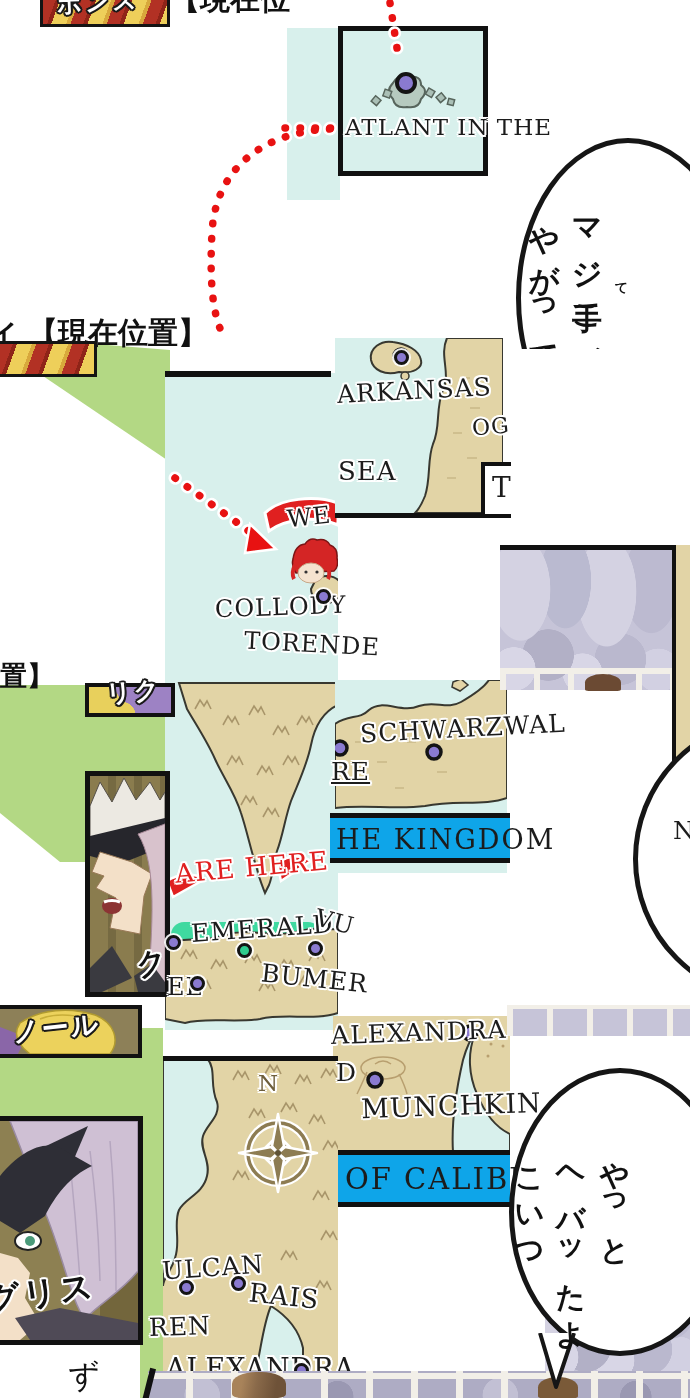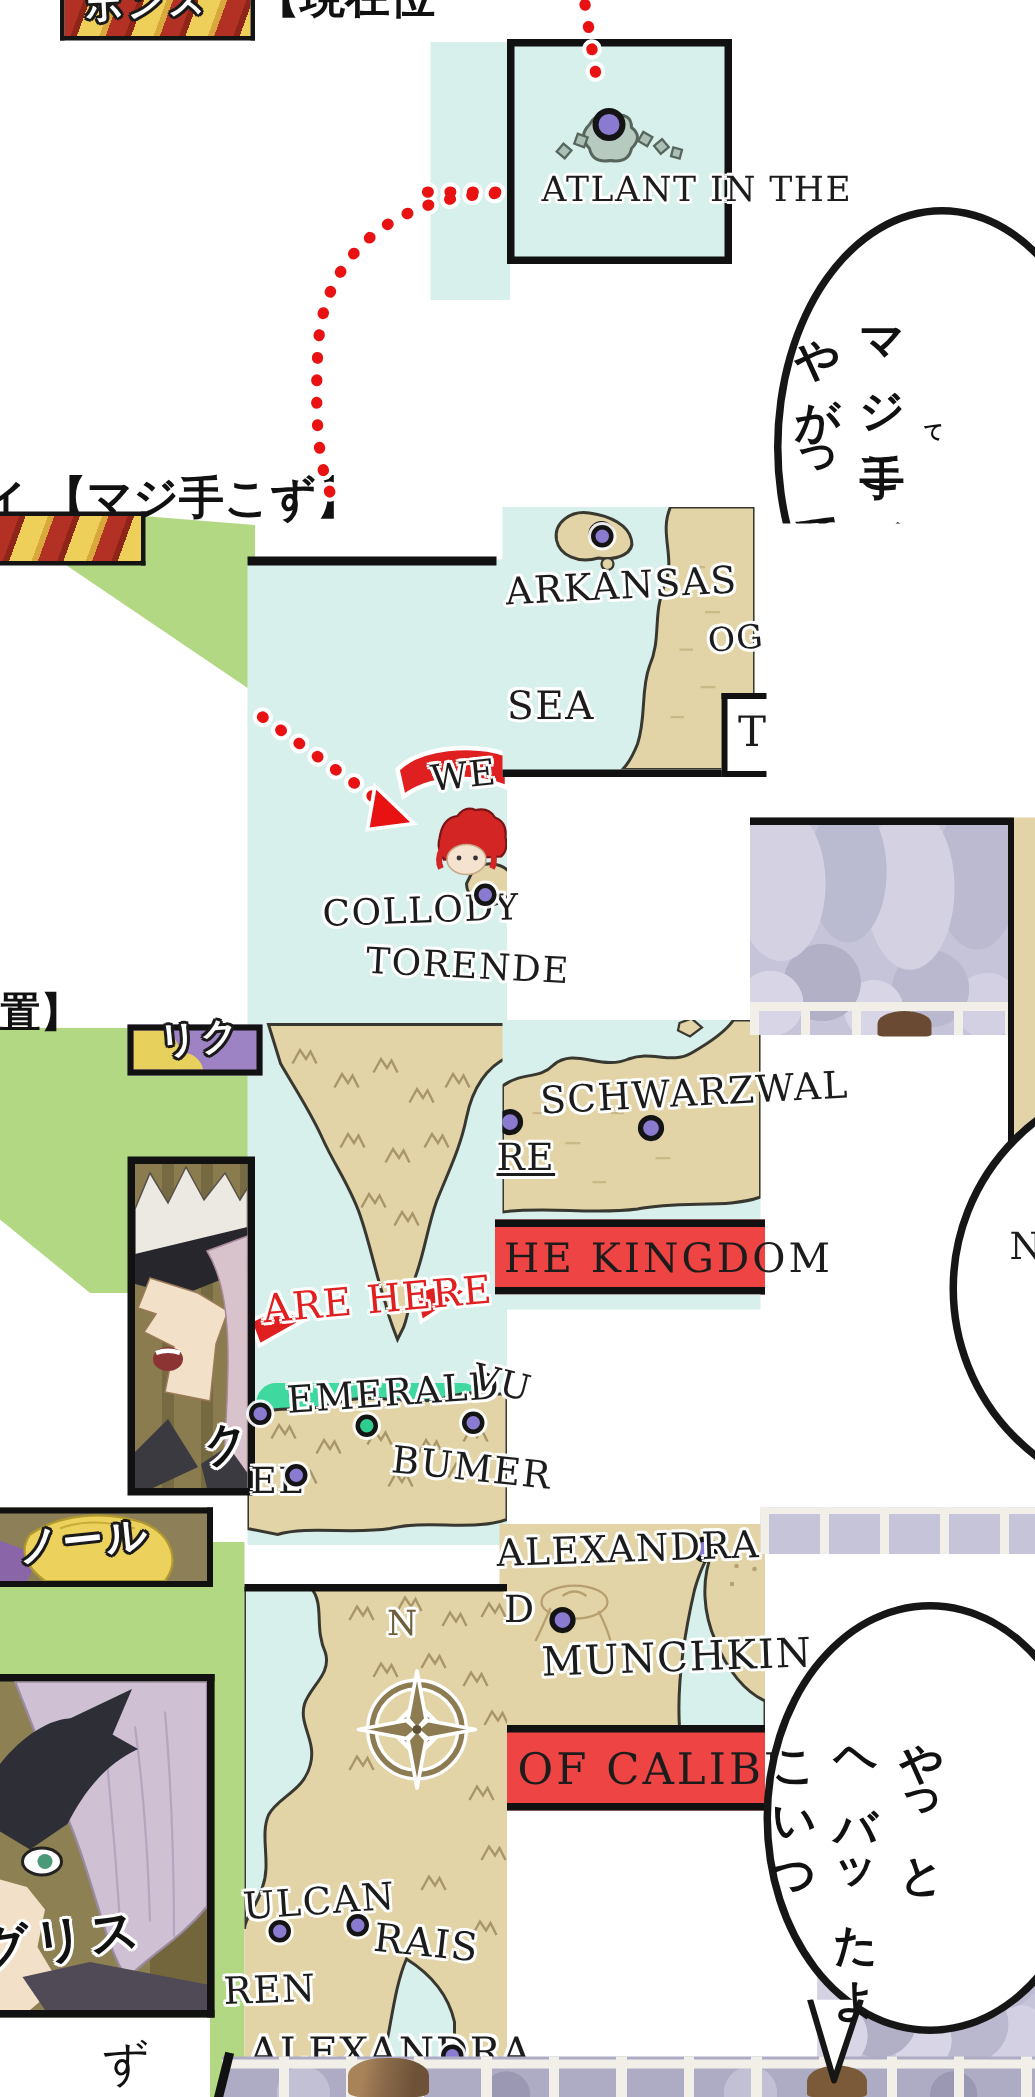--- a/index.html
+++ b/index.html
@@ -22,21 +22,21 @@
     radial-gradient(ellipse 26px 48px at 38% 22%,#babad0 98%,transparent),
     radial-gradient(ellipse 30px 55px at 62% 30%,#d4d2e2 98%,transparent),
     radial-gradient(ellipse 28px 50px at 88% 24%,#bcbad0 98%,transparent),
     radial-gradient(circle 22px at 8% 85%,#d8d6e6 98%,transparent),
     radial-gradient(circle 26px at 28% 75%,#b2b0c6 98%,transparent),
     radial-gradient(circle 20px at 48% 88%,#d8d6e6 98%,transparent),
     radial-gradient(circle 26px at 70% 78%,#bab8ce 98%,transparent),
     radial-gradient(circle 22px at 92% 86%,#d2d0e2 98%,transparent);}
   .banner{background:repeating-linear-gradient(110deg,#b23124 0 12px,#8f2418 12px 16px,#eecf5a 16px 30px,#d8a83c 30px 34px);
           border:3px solid #141414;box-sizing:border-box;}
-  .wbanner{background:#ef4444;border-top:5px solid #111;border-bottom:5px solid #111;box-sizing:border-box;}
+  .wbanner{background:#0ea5e9;border-top:5px solid #111;border-bottom:5px solid #111;box-sizing:border-box;}
   .bubble{position:absolute;background:#fff;border:5px solid #161616;border-radius:50%;box-sizing:border-box;}
 </style>
 </head>
 <body>
 
 <div id="page">
 
   <div class="abs green" style="left:0;top:340px;width:170px;height:140px;clip-path:polygon(95px 4px,170px 10px,170px 122px,40px 34px);"></div>
   <div class="abs green" style="left:0;top:685px;width:168px;height:177px;clip-path:polygon(0 0,168px 0,168px 177px,60px 177px,0 128px);"></div>
   <div class="abs green" style="left:0;top:1058px;width:168px;height:60px;"></div>
@@ -50,21 +50,21 @@
       <g fill="#aabfb6" stroke="#57655c" stroke-width="1.5">
         <rect x="30" y="66" width="7" height="7" transform="rotate(40 33 69)"></rect>
         <rect x="41" y="59" width="7" height="7" transform="rotate(20 44 62)"></rect>
         <rect x="84" y="58" width="7" height="7" transform="rotate(30 87 61)"></rect>
         <rect x="95" y="63" width="7" height="7" transform="rotate(50 98 66)"></rect>
         <rect x="105" y="68" width="6" height="6" transform="rotate(15 108 71)"></rect>
       </g>
       <circle cx="63" cy="52" r="9" fill="#8a7ad0" stroke="#141414" stroke-width="4"></circle>
     </svg>
   </div>
-  <div class="ml ol-w" style="left:345px;top:116px;font-size:23px;margin-left:16px;">ATLANT IN THE</div>
+  <div class="ml ol-w" style="left:345px;top:116px;font-size:23px;">ATLANT IN THE</div>
 
   <div class="abs sea" style="left:165px;top:373px;width:173px;height:657px;">
     <svg width="173" height="657" viewBox="0 0 173 657">
 
       <path d="M14,310 L173,310 L173,332 C160,338 150,352 146,372 C142,392 134,408 126,428
                C120,445 118,462 112,478 C108,492 108,502 104,512 L100,520
                C97,512 94,505 92,496 C86,478 82,458 76,440 C70,420 58,404 50,386
                C42,368 30,350 22,336 Z" fill="#e2d4a6" stroke="#383830" stroke-width="2"></path>
 
       <path d="M150,208 C158,200 170,202 176,210 C180,218 174,228 164,230 C154,232 146,224 146,216 Z" fill="#e2d4a6" stroke="#383830" stroke-width="2"></path>
@@ -232,21 +232,21 @@
               repeating-linear-gradient(90deg,#f2efe8 0 6px,rgba(0,0,0,0) 6px 40px);"></div>
 
   <div class="abs crowd" style="left:545px;top:1262px;width:145px;height:112px;"></div>
 
   <div class="abs banner" style="left:40px;top:0;width:130px;height:27px;border-top:0;">
     <div class="jp ol-k" style="left:14px;top:-10px;font-size:24px;color:#fff;letter-spacing:3px;transform:rotate(-3deg);">ボンス</div>
   </div>
   <div class="jp" style="left:170px;top:-16px;font-size:30px;color:#111;">【現在位</div>
 
   <div class="jp" style="left:-12px;top:320px;font-size:30px;color:#111;">イ</div>
-  <div class="jp" style="left:28px;top:318px;font-size:30px;color:#111;">【マジ手こず】</div>
+  <div class="jp" style="left:28px;top:318px;font-size:30px;color:#111;">【現在位置】</div>
   <div class="abs banner" style="left:0;top:341px;width:97px;height:36px;border-left:0;"></div>
   <div class="jp" style="left:0;top:662px;font-size:27px;color:#111;">置】</div>
 
   <div class="abs" style="left:85px;top:683px;width:90px;height:34px;border:4px solid #111;box-sizing:border-box;
               background:#9d82c4;background-image:radial-gradient(circle 22px at 12% 70%,#e8d05c 97%,transparent),radial-gradient(circle 14px at 40% 110%,#e8d05c 97%,transparent);"></div>
   <div class="jp ol-k" style="left:106px;top:679px;font-size:25px;color:#fff;transform:rotate(-5deg);letter-spacing:2px;">リク</div>
 
   <div class="abs" style="left:85px;top:771px;width:85px;height:226px;border:5px solid #111;box-sizing:border-box;
               background:repeating-linear-gradient(90deg,#8a7c4e 0 18px,#766a42 18px 26px);">
     <svg width="75" height="216" viewBox="0 0 75 216">

